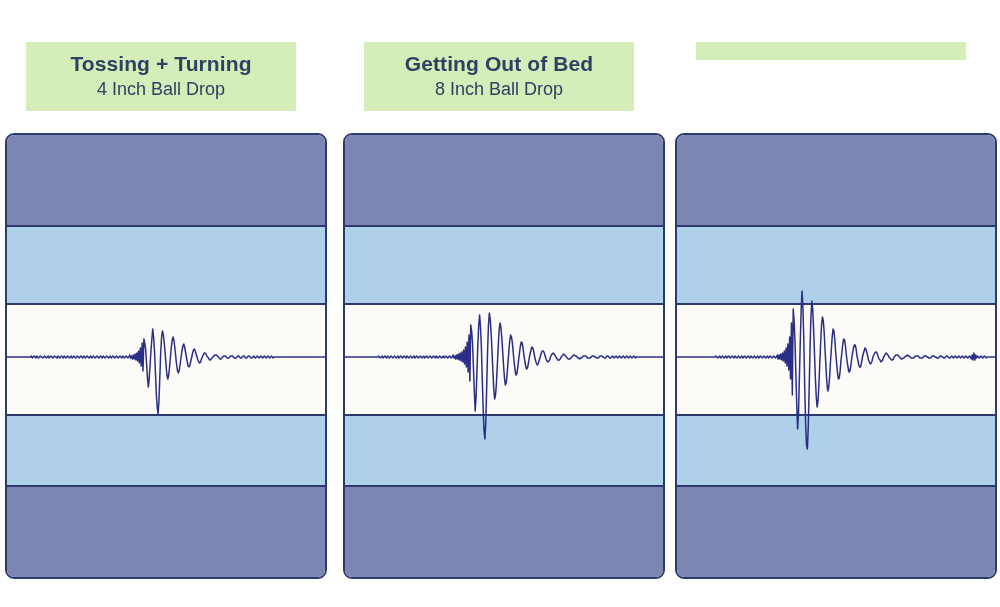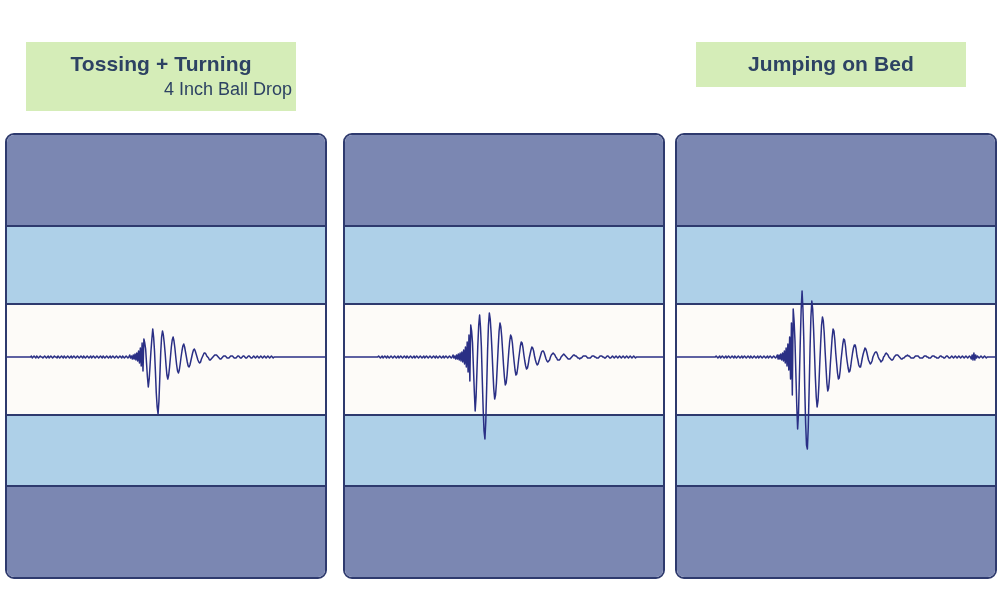--- a/index.html
+++ b/index.html
@@ -38,21 +38,20 @@
     line-height:27px;
     letter-spacing:0.1px;
     white-space:nowrap;
   }
   .caption-sub{
     color:#2d4263;
     font-size:18px;
     font-weight:400;
     line-height:24px;
     white-space:nowrap;
-    text-align:right;
   }
 
   
   .mattress{
     position:absolute;
     left:5px;
     top:133px;
     width:322px;
     height:446px;
     border:2px solid #2e3a6e;
@@ -99,37 +98,40 @@
       <div class="band band-dark" style="top:352px;height:90px;"></div>
       <div class="trace-wrap">
         <svg class="trace-svg" viewBox="0 0 318 442" preserveAspectRatio="none">
           <polyline id="tr0" fill="none" stroke="#2a2f85" stroke-width="1.5" stroke-linejoin="round" stroke-linecap="round" vector-effect="non-scaling-stroke" points="-20,222.00 -15.48,222.00 -14.59,222.00 -13.71,222.00 -12.82,222.00 -11.94,222.00 -11.05,222.00 -10.16,222.00 -9.28,222.00 -8.39,222.00 -7.51,222.00 -6.62,222.00 -5.74,222.00 -4.85,222.00 -3.96,222.00 -3.08,222.00 -2.19,222.00 -1.31,222.00 -0.42,222.00 0.47,222.00 1.35,222.00 2.24,222.00 3.12,222.00 4.01,222.00 4.89,222.00 5.78,222.00 6.67,222.00 7.55,222.00 8.44,222.00 9.32,222.00 10.21,222.00 11.09,222.00 11.98,222.00 12.87,222.00 13.75,222.00 14.64,222.00 15.52,222.00 16.41,222.00 17.30,222.00 18.18,222.00 19.07,222.00 19.95,222.00 20.84,222.00 21.72,222.00 22.61,222.00 23.50,222.00 24.38,221.00 25.27,223.00 26.15,222.00 27.04,221.00 27.92,222.00 28.81,223.00 29.70,221.00 30.58,222.00 31.47,223.00 32.35,222.00 33.24,221.00 34.13,222.00 35.01,222.00 35.90,223.00 36.78,222.00 37.67,221.00 38.55,222.00 39.44,223.00 40.33,222.00 41.21,221.00 42.10,223.00 42.98,222.00 43.87,221.00 44.75,222.00 45.64,223.00 46.53,222.00 47.41,221.00 48.30,222.00 49.18,222.00 50.07,223.00 50.96,221.00 51.84,222.00 52.73,223.00 53.61,222.00 54.50,221.00 55.38,222.00 56.27,223.00 57.16,221.00 58.04,222.00 58.93,223.00 59.81,222.00 60.70,221.00 61.58,222.00 62.47,223.00 63.36,222.00 64.24,221.00 65.13,223.00 66.01,222.00 66.90,221.00 67.79,222.00 68.67,223.00 69.56,222.00 70.44,221.00 71.33,222.00 72.21,223.00 73.10,222.00 73.99,221.00 74.87,222.00 75.76,223.00 76.64,221.00 77.53,222.00 78.41,223.00 79.30,222.00 80.19,221.00 81.07,222.00 81.96,223.00 82.84,222.00 83.73,221.00 84.62,223.00 85.50,222.00 86.39,221.00 87.27,222.00 88.16,223.00 89.04,222.00 89.93,221.00 90.82,222.00 91.70,223.00 92.59,222.00 93.47,221.00 94.36,222.00 95.24,223.00 96.13,221.00 97.02,222.00 97.90,223.00 98.79,222.00 99.67,221.00 100.56,222.00 101.45,223.00 102.33,222.00 103.22,221.00 104.10,223.00 104.99,222.00 105.87,221.00 106.76,222.00 107.65,223.00 108.53,222.00 109.42,221.00 110.30,222.00 111.19,223.00 112.08,222.00 112.96,221.00 113.85,222.00 114.73,223.00 115.62,221.00 116.50,222.00 117.39,223.00 118.28,222.00 119.16,221.00 120.05,222.00 120.93,223.00 121.82,222.00 122.70,220.00 123.59,223.00 124.48,221.00 125.36,224.00 126.25,220.00 127.13,224.00 128.02,219.00 128.91,225.00 129.79,218.00 130.68,226.00 131.56,216.00 132.45,228.00 133.33,213.00 134.22,231.00 135.11,208.00 135.99,236.00 136.88,204.00 137.76,208.00 138.65,214.00 139.53,228.00 140.42,242.00 141.31,252.00 142.19,244.00 143.08,230.00 143.96,216.00 144.85,204.00 145.74,194.00 146.62,202.00 147.51,216.00 148.39,236.00 149.28,258.00 150.16,272.00 151.05,279.00 151.94,266.00 152.82,242.00 153.71,218.00 154.59,202.00 155.48,196.00 156.36,200.00 157.25,208.00 158.14,218.00 159.02,230.00 159.91,240.00 160.79,244.00 161.68,240.00 162.57,232.00 163.45,222.00 164.34,212.00 165.22,205.00 166.11,202.00 166.99,206.00 167.88,213.00 168.77,222.00 169.65,230.00 170.54,236.00 171.42,238.00 172.31,235.00 173.19,229.00 174.08,222.00 174.97,216.00 175.85,211.00 176.74,209.00 177.62,212.00 178.51,217.00 179.40,222.00 180.28,227.00 181.17,231.00 182.05,232.00 182.94,230.00 183.82,226.00 184.71,222.00 185.60,218.00 186.48,215.00 187.37,214.00 188.25,216.00 189.14,219.00 190.02,222.00 190.91,225.00 191.80,227.00 192.68,228.00 193.57,227.00 194.45,224.00 195.34,222.00 196.23,220.00 197.11,218.00 198.00,218.00 198.88,219.00 199.77,221.00 200.65,222.00 201.54,223.00 202.43,225.00 203.31,225.00 204.20,224.00 205.08,223.00 205.97,222.00 206.86,221.00 207.74,220.00 208.63,220.00 209.51,220.00 210.40,221.00 211.28,222.00 212.17,223.00 213.06,224.00 213.94,224.00 214.83,223.00 215.71,222.00 216.60,221.00 217.48,221.00 218.37,221.00 219.26,222.00 220.14,223.00 221.03,223.00 221.91,223.00 222.80,222.00 223.69,221.00 224.57,221.00 225.46,221.00 226.34,222.00 227.23,223.00 228.11,223.00 229.00,223.00 229.89,222.00 230.77,221.00 231.66,221.00 232.54,222.00 233.43,223.00 234.31,223.00 235.20,222.00 236.09,221.00 236.97,221.00 237.86,222.00 238.74,223.00 239.63,223.00 240.52,222.00 241.40,221.00 242.29,221.00 243.17,222.00 244.06,223.00 244.94,223.00 245.83,222.00 246.72,221.00 247.60,222.00 248.49,223.00 249.37,222.00 250.26,221.00 251.14,222.00 252.03,223.00 252.92,222.00 253.80,221.00 254.69,222.00 255.57,223.00 256.46,222.00 257.35,221.00 258.23,222.00 259.12,223.00 260.00,222.00 260.89,221.00 261.77,222.00 262.66,223.00 263.55,222.00 264.43,221.00 265.32,222.00 266.20,223.00 267.09,222.00 267.97,222.00 268.86,222.00 269.75,222.00 270.63,222.00 271.52,222.00 272.40,222.00 273.29,222.00 274.18,222.00 275.06,222.00 275.95,222.00 276.83,222.00 277.72,222.00 278.60,222.00 279.49,222.00 280.38,222.00 281.26,222.00 282.15,222.00 283.03,222.00 283.92,222.00 284.80,222.00 285.69,222.00 286.58,222.00 287.46,222.00 288.35,222.00 289.23,222.00 290.12,222.00 291.01,222.00 291.89,222.00 292.78,222.00 293.66,222.00 294.55,222.00 295.43,222.00 296.32,222.00 297.21,222.00 298.09,222.00 298.98,222.00 299.86,222.00 300.75,222.00 301.63,222.00 302.52,222.00 338,222.00"></polyline>
         </svg>
       </div>
     </div>
   </div>
 
   <div class="panel-col" style="left:338px;">
+    <div class="caption-card">
+      <div class="caption-title">Getting Out of Bed</div>
+      <div class="caption-sub">8 Inch Ball Drop</div>
+    </div>
     <div class="mattress">
       <div class="band band-dark band-sep" style="top:0px;height:92px;"></div>
       <div class="band band-light band-sep" style="top:92px;height:78px;"></div>
       <div class="band band-white" style="top:170px;height:109px;"></div>
       <div class="band band-light band-sep band-sep-top" style="top:279px;height:73px;"></div>
       <div class="band band-dark" style="top:352px;height:90px;"></div>
       <div class="trace-wrap">
         <svg class="trace-svg" viewBox="0 0 318 442" preserveAspectRatio="none">
           <polyline id="tr1" fill="none" stroke="#2a2f85" stroke-width="1.5" stroke-linejoin="round" stroke-linecap="round" vector-effect="non-scaling-stroke" points="-20,222.00 -2.69,222.00 -1.81,222.00 -0.92,222.00 -0.04,222.00 0.85,222.00 1.74,222.00 2.62,222.00 3.51,222.00 4.39,222.00 5.28,222.00 6.17,222.00 7.05,222.00 7.94,222.00 8.82,222.00 9.71,222.00 10.59,222.00 11.48,222.00 12.37,222.00 13.25,222.00 14.14,222.00 15.02,222.00 15.91,222.00 16.79,222.00 17.68,222.00 18.57,222.00 19.45,222.00 20.34,222.00 21.22,222.00 22.11,222.00 23.00,222.00 23.88,222.00 24.77,222.00 25.65,222.00 26.54,222.00 27.42,222.00 28.31,222.00 29.20,222.00 30.08,222.00 30.97,222.00 31.85,222.00 32.74,222.00 33.62,221.00 34.51,222.00 35.40,223.00 36.28,222.00 37.17,221.00 38.05,223.00 38.94,222.00 39.83,221.00 40.71,222.00 41.60,223.00 42.48,221.00 43.37,222.00 44.25,223.00 45.14,222.00 46.03,221.00 46.91,222.00 47.80,223.00 48.68,222.00 49.57,221.00 50.45,222.00 51.34,223.00 52.23,222.00 53.11,221.00 54.00,223.00 54.88,222.00 55.77,221.00 56.66,222.00 57.54,223.00 58.43,222.00 59.31,221.00 60.20,222.00 61.08,223.00 61.97,221.00 62.86,222.00 63.74,223.00 64.63,222.00 65.51,221.00 66.40,222.00 67.28,223.00 68.17,222.00 69.06,221.00 69.94,223.00 70.83,222.00 71.71,221.00 72.60,222.00 73.49,223.00 74.37,222.00 75.26,221.00 76.14,222.00 77.03,223.00 77.91,222.00 78.80,221.00 79.69,223.00 80.57,222.00 81.46,221.00 82.34,222.00 83.23,223.00 84.11,222.00 85.00,221.00 85.89,222.00 86.77,223.00 87.66,222.00 88.54,221.00 89.43,222.00 90.32,223.00 91.20,221.00 92.09,222.00 92.97,223.00 93.86,222.00 94.74,221.00 95.63,222.00 96.52,223.00 97.40,222.00 98.29,221.00 99.17,223.00 100.06,222.00 100.95,221.00 101.83,222.00 102.72,223.00 103.60,222.00 104.49,221.00 105.37,222.00 106.26,223.00 107.15,222.00 108.03,220.00 108.92,223.00 109.80,221.00 110.69,224.00 111.57,220.00 112.46,224.00 113.35,219.00 114.23,225.00 115.12,218.00 116.00,226.00 116.89,217.00 117.78,227.00 118.66,215.00 119.55,229.00 120.43,212.00 121.32,232.00 122.20,207.00 123.09,237.00 123.98,200.00 124.86,246.00 125.75,190.00 126.63,196.00 127.52,208.00 128.40,232.00 129.29,256.00 130.18,276.00 131.06,262.00 131.95,236.00 132.83,210.00 133.72,190.00 134.61,180.00 135.49,192.00 136.38,212.00 137.26,244.00 138.15,274.00 139.03,296.00 139.92,304.00 140.81,286.00 141.69,252.00 142.58,216.00 143.46,190.00 144.35,178.00 145.23,184.00 146.12,198.00 147.01,216.00 147.89,236.00 148.78,254.00 149.66,264.00 150.55,260.00 151.44,248.00 152.32,230.00 153.21,212.00 154.09,196.00 154.98,188.00 155.86,192.00 156.75,202.00 157.64,216.00 158.52,230.00 159.41,242.00 160.29,250.00 161.18,248.00 162.06,240.00 162.95,228.00 163.84,216.00 164.72,206.00 165.61,200.00 166.49,202.00 167.38,208.00 168.27,218.00 169.15,227.00 170.04,235.00 170.92,240.00 171.81,239.00 172.69,233.00 173.58,225.00 174.47,218.00 175.35,211.00 176.24,207.00 177.12,208.00 178.01,213.00 178.89,220.00 179.78,226.00 180.67,231.00 181.55,234.00 182.44,233.00 183.32,229.00 184.21,223.00 185.10,219.00 185.98,215.00 186.87,212.00 187.75,213.00 188.64,216.00 189.52,221.00 190.41,225.00 191.30,228.00 192.18,230.00 193.07,229.00 193.95,226.00 194.84,223.00 195.73,220.00 196.61,217.00 197.50,216.00 198.38,216.00 199.27,218.00 200.15,221.00 201.04,224.00 201.93,226.00 202.81,227.00 203.70,226.00 204.58,225.00 205.47,222.00 206.35,220.00 207.24,219.00 208.13,218.00 209.01,219.00 209.90,220.00 210.78,222.00 211.67,223.00 212.56,225.00 213.44,225.00 214.33,225.00 215.21,224.00 216.10,222.00 216.98,221.00 217.87,220.00 218.76,219.00 219.64,220.00 220.53,221.00 221.41,222.00 222.30,223.00 223.18,224.00 224.07,224.00 224.96,224.00 225.84,223.00 226.73,222.00 227.61,221.00 228.50,220.00 229.39,220.00 230.27,221.00 231.16,221.00 232.04,222.00 232.93,223.00 233.81,223.00 234.70,224.00 235.59,223.00 236.47,223.00 237.36,222.00 238.24,221.00 239.13,221.00 240.01,221.00 240.90,221.00 241.79,222.00 242.67,223.00 243.56,223.00 244.44,223.00 245.33,223.00 246.22,222.00 247.10,221.00 247.99,221.00 248.87,221.00 249.76,222.00 250.64,222.00 251.53,223.00 252.42,223.00 253.30,223.00 254.19,222.00 255.07,221.00 255.96,221.00 256.84,221.00 257.73,222.00 258.62,222.00 259.50,223.00 260.39,223.00 261.27,222.00 262.16,221.00 263.05,221.00 263.93,222.00 264.82,223.00 265.70,223.00 266.59,222.00 267.47,221.00 268.36,222.00 269.25,223.00 270.13,222.00 271.02,221.00 271.90,222.00 272.79,223.00 273.67,222.00 274.56,221.00 275.45,222.00 276.33,223.00 277.22,222.00 278.10,221.00 278.99,222.00 279.88,223.00 280.76,222.00 281.65,221.00 282.53,222.00 283.42,223.00 284.30,222.00 285.19,221.00 286.08,222.00 286.96,223.00 287.85,222.00 288.73,221.00 289.62,222.00 290.50,223.00 291.39,222.00 292.28,222.00 293.16,222.00 294.05,222.00 294.93,222.00 295.82,222.00 296.71,222.00 297.59,222.00 298.48,222.00 299.36,222.00 300.25,222.00 301.13,222.00 302.02,222.00 302.91,222.00 303.79,222.00 304.68,222.00 305.56,222.00 306.45,222.00 307.34,222.00 308.22,222.00 309.11,222.00 309.99,222.00 310.88,222.00 311.76,222.00 312.65,222.00 313.54,222.00 314.42,222.00 315.31,222.00 338,222.00"></polyline>
         </svg>
       </div>
     </div>
   </div>
 
   <div class="panel-col" style="left:670px;">
     <div class="caption-card">
-      <div class="caption-title">Jumping on Bed</div>
     </div>
     <div class="mattress">
       <div class="band band-dark band-sep" style="top:0px;height:92px;"></div>
       <div class="band band-light band-sep" style="top:92px;height:78px;"></div>
       <div class="band band-white" style="top:170px;height:109px;"></div>
       <div class="band band-light band-sep band-sep-top" style="top:279px;height:73px;"></div>
       <div class="band band-dark" style="top:352px;height:90px;"></div>
       <div class="trace-wrap">
         <svg class="trace-svg" viewBox="0 0 318 442" preserveAspectRatio="none">
           <polyline id="tr2" fill="none" stroke="#2a2f85" stroke-width="1.5" stroke-linejoin="round" stroke-linecap="round" vector-effect="non-scaling-stroke" points="-20,222.00 8.14,222.00 9.03,222.00 9.91,222.00 10.80,222.00 11.68,222.00 12.57,222.00 13.46,222.00 14.34,222.00 15.23,222.00 16.11,222.00 17.00,222.00 17.88,222.00 18.77,222.00 19.66,222.00 20.54,222.00 21.43,222.00 22.31,222.00 23.20,222.00 24.08,222.00 24.97,222.00 25.86,222.00 26.74,222.00 27.63,222.00 28.51,222.00 29.40,222.00 30.29,222.00 31.17,222.00 32.06,222.00 32.94,222.00 33.83,222.00 34.71,222.00 35.60,222.00 36.49,222.00 37.37,222.00 38.26,222.00 39.14,221.00 40.03,222.00 40.91,223.00 41.80,222.00 42.69,221.00 43.57,223.00 44.46,222.00 45.34,221.00 46.23,222.00 47.12,223.00 48.00,222.00 48.89,221.00 49.77,223.00 50.66,222.00 51.54,221.00 52.43,222.00 53.32,223.00 54.20,222.00 55.09,221.00 55.97,222.00 56.86,223.00 57.74,221.00 58.63,222.00 59.52,223.00 60.40,222.00 61.29,221.00 62.17,222.00 63.06,223.00 63.95,222.00 64.83,221.00 65.72,223.00 66.60,222.00 67.49,221.00 68.37,222.00 69.26,223.00 70.15,222.00 71.03,221.00 71.92,222.00 72.80,223.00 73.69,221.00 74.57,222.00 75.46,223.00 76.35,222.00 77.23,221.00 78.12,222.00 79.00,223.00 79.89,222.00 80.78,221.00 81.66,223.00 82.55,222.00 83.43,221.00 84.32,222.00 85.20,223.00 86.09,222.00 86.98,221.00 87.86,222.00 88.75,223.00 89.63,222.00 90.52,221.00 91.41,223.00 92.29,222.00 93.18,221.00 94.06,222.00 94.95,223.00 95.83,222.00 96.72,221.00 97.61,222.00 98.49,223.00 99.38,222.00 100.26,220.00 101.15,224.00 102.03,220.00 102.92,224.00 103.81,219.00 104.69,225.00 105.58,218.00 106.46,226.00 107.35,216.00 108.24,228.00 109.12,213.00 110.01,231.00 110.89,209.00 111.78,235.00 112.66,202.00 113.55,244.00 114.44,188.00 115.32,260.00 116.21,174.00 117.09,186.00 117.98,206.00 118.86,238.00 119.75,270.00 120.64,294.00 121.52,278.00 122.41,242.00 123.29,206.00 124.18,174.00 125.07,156.00 125.95,174.00 126.84,206.00 127.72,252.00 128.61,288.00 129.49,310.00 130.38,314.00 131.27,292.00 132.15,254.00 133.04,214.00 133.92,182.00 134.81,166.00 135.69,174.00 136.58,194.00 137.47,218.00 138.35,242.00 139.24,262.00 140.12,272.00 141.01,266.00 141.90,250.00 142.78,228.00 143.67,208.00 144.55,190.00 145.44,182.00 146.32,186.00 147.21,198.00 148.10,216.00 148.98,232.00 149.87,248.00 150.75,256.00 151.64,253.00 152.52,243.00 153.41,228.00 154.30,215.00 155.18,202.00 156.07,194.00 156.95,196.00 157.84,205.00 158.73,218.00 159.61,228.00 160.50,238.00 161.38,244.00 162.27,243.00 163.15,236.00 164.04,225.00 164.93,217.00 165.81,209.00 166.70,204.00 167.58,205.00 168.47,211.00 169.35,220.00 170.24,227.00 171.13,233.00 172.01,237.00 172.90,236.00 173.78,231.00 174.67,224.00 175.56,218.00 176.44,213.00 177.33,210.00 178.21,210.00 179.10,214.00 179.98,221.00 180.87,225.00 181.76,230.00 182.64,232.00 183.53,232.00 184.41,228.00 185.30,223.00 186.19,219.00 187.07,216.00 187.96,213.00 188.84,214.00 189.73,217.00 190.61,221.00 191.50,225.00 192.39,227.00 193.27,229.00 194.16,228.00 195.04,226.00 195.93,222.00 196.81,220.00 197.70,218.00 198.59,217.00 199.47,217.00 200.36,219.00 201.24,222.00 202.13,224.00 203.02,225.00 203.90,227.00 204.79,226.00 205.67,225.00 206.56,222.00 207.44,221.00 208.33,219.00 209.22,218.00 210.10,219.00 210.99,220.00 211.87,222.00 212.76,223.00 213.64,224.00 214.53,225.00 215.42,225.00 216.30,224.00 217.19,222.00 218.07,221.00 218.96,220.00 219.85,220.00 220.73,220.00 221.62,221.00 222.50,222.00 223.39,223.00 224.27,224.00 225.16,224.00 226.05,223.00 226.93,223.00 227.82,222.00 228.70,221.00 229.59,221.00 230.47,220.00 231.36,221.00 232.25,221.00 233.13,222.00 234.02,223.00 234.90,223.00 235.79,223.00 236.68,223.00 237.56,222.00 238.45,221.00 239.33,221.00 240.22,221.00 241.10,221.00 241.99,222.00 242.88,223.00 243.76,223.00 244.65,223.00 245.53,223.00 246.42,222.00 247.30,221.00 248.19,221.00 249.08,221.00 249.96,222.00 250.85,222.00 251.73,223.00 252.62,223.00 253.51,223.00 254.39,222.00 255.28,221.00 256.16,221.00 257.05,221.00 257.93,222.00 258.82,222.00 259.71,223.00 260.59,223.00 261.48,223.00 262.36,222.00 263.25,221.00 264.13,221.00 265.02,222.00 265.91,222.00 266.79,223.00 267.68,223.00 268.56,222.00 269.45,221.00 270.34,221.00 271.22,222.00 272.11,223.00 272.99,223.00 273.88,222.00 274.76,221.00 275.65,222.00 276.54,223.00 277.42,222.00 278.31,221.00 279.19,222.00 280.08,223.00 280.96,222.00 281.85,221.00 282.74,222.00 283.62,223.00 284.51,222.00 285.39,221.00 286.28,222.00 287.17,223.00 288.05,222.00 288.94,221.00 289.82,222.00 290.71,223.00 291.59,222.00 292.48,221.00 293.37,222.00 294.25,224.00 295.14,220.00 296.02,225.00 296.91,218.00 297.80,225.00 298.68,220.00 299.57,223.00 300.45,221.00 301.34,222.00 302.22,223.00 303.11,222.00 304.00,221.00 304.88,222.00 305.77,223.00 306.65,222.00 307.54,221.00 308.42,222.00 309.31,223.00 310.20,222.00 311.08,222.00 311.97,222.00 312.85,222.00 313.74,222.00 314.63,222.00 315.51,222.00 316.40,222.00 317.28,222.00 318.17,222.00 319.05,222.00 319.94,222.00 320.83,222.00 321.71,222.00 322.60,222.00 323.48,222.00 324.37,222.00 325.25,222.00 326.14,222.00 338,222.00"></polyline>

